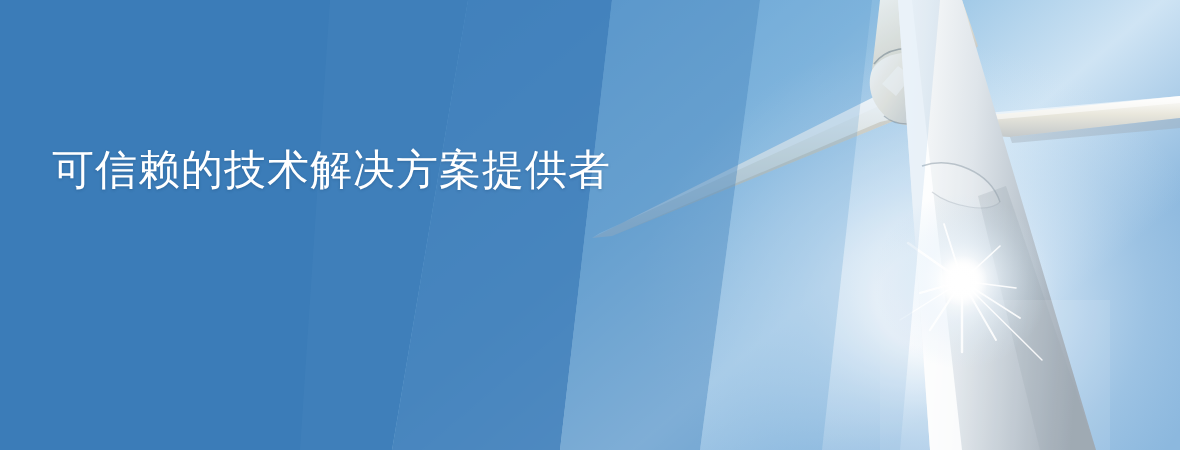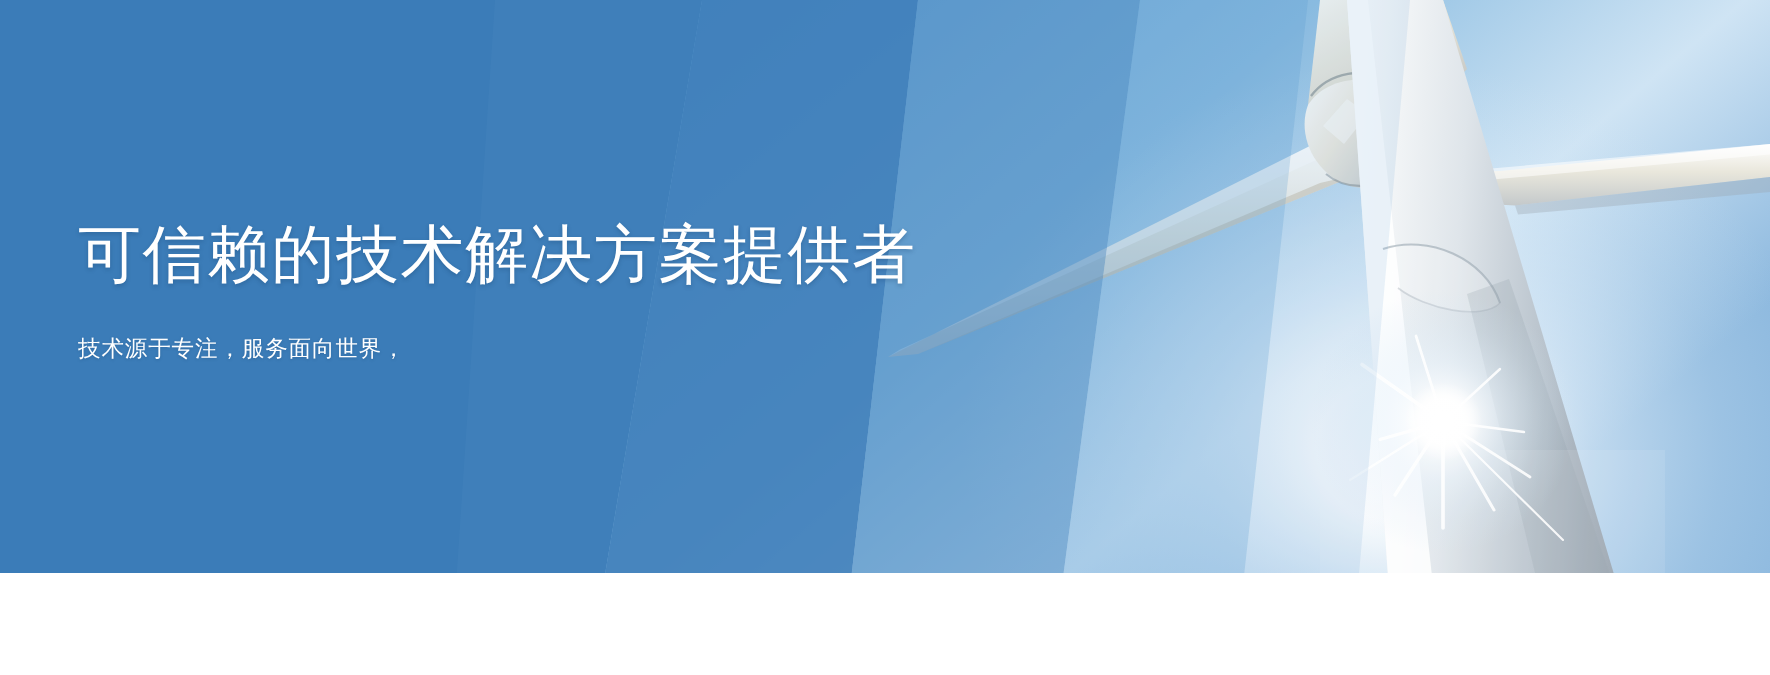--- a/index.html
+++ b/index.html
@@ -8,21 +8,21 @@
     padding: 0;
     background: #ffffff;
   }
   body {
     font-family: "Liberation Sans", "DejaVu Sans", sans-serif;
   }
 
   #banner {
     position: relative;
     width: 1180px;
-    height: 382px;
+    height: 450px;
     overflow: hidden;
     background: #b91c1c;
   }
 
   
   #photo {
     position: absolute;
     inset: 0;
     width: 1180px;
     height: 450px;
@@ -214,17 +214,16 @@
 
     <path d="M 760,0 L 872,0 L 822,450 L 700,450 Z" fill="#5b9bd0" opacity="0.34"></path>
     <path d="M 872,0 L 940,0 L 900,450 L 822,450 Z" fill="#6aa6d6" opacity="0.14"></path>
 
     <path d="M 330,0 L 468,0 L 392,450 L 300,450 Z" fill="#4a88c0" opacity="0.30"></path>
   </svg>
 
   <div id="text-block">
     <h1 id="headline">可信赖的技术解决方案提供者</h1>
     <div id="subtitle">
-      <span class="sub-line">技术源于专注，服务面向世界，</span>
     </div>
   </div>
 
 </div>
 
 </body></html>

